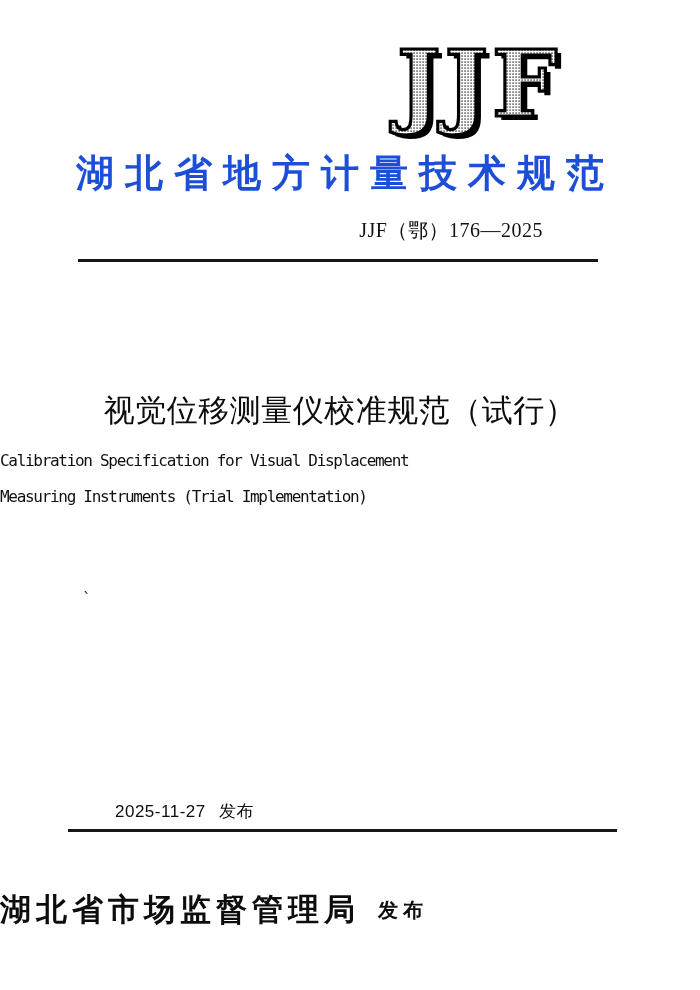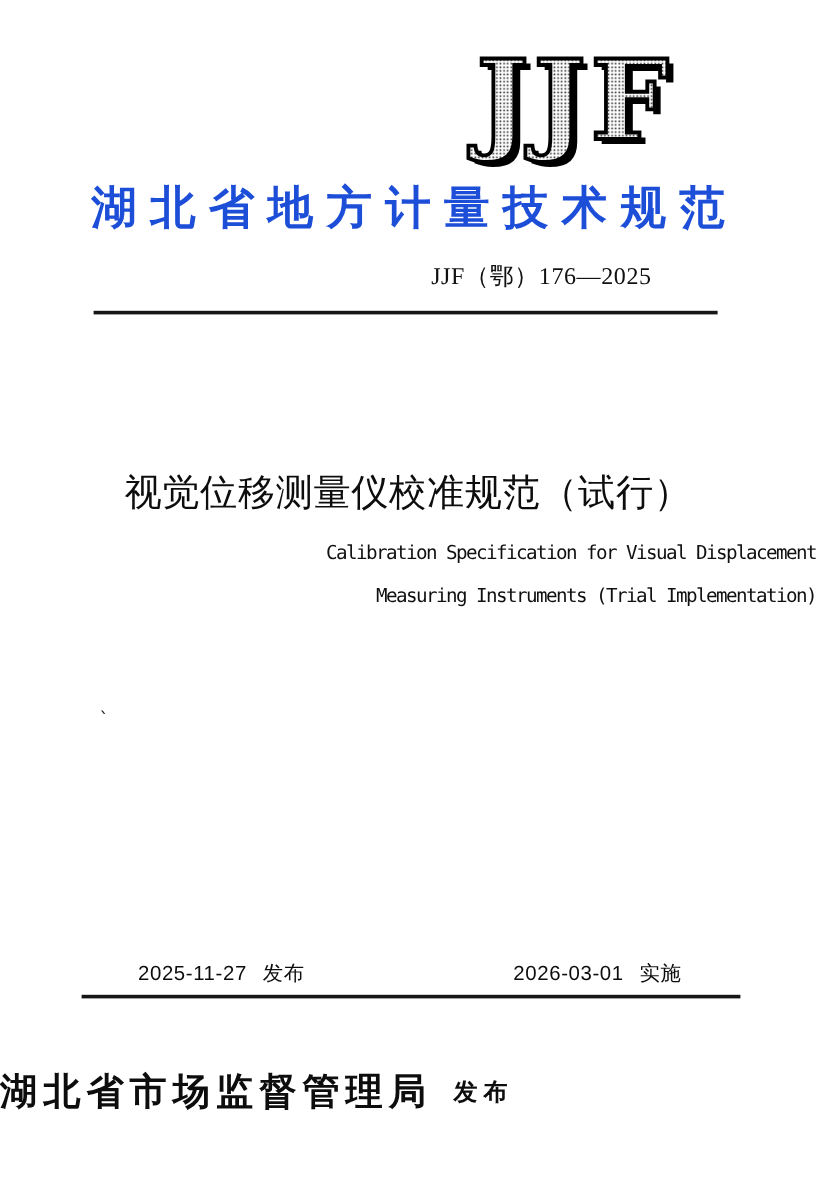--- a/index.html
+++ b/index.html
@@ -38,39 +38,39 @@
 
   .zh-title {
     position: absolute; top: 390px; left: 0; width: 100%;
     text-align: center; white-space: nowrap;
     font-family: "Liberation Sans", sans-serif;
     font-weight: normal; font-size: 31px; letter-spacing: 0.5px;
     color: #0d0d0d;
   }
   .en-title {
     position: absolute; left: 0; width: 100%;
-    text-align: right; white-space: nowrap;
+    text-align: left; white-space: nowrap;
     font-family: "DejaVu Sans Mono", monospace;
     font-size: 16px; letter-spacing: -1.3px; font-weight: 500;
     color: #101010;
   }
   .en-line1 { top: 451px; }
   .en-line2 { top: 487px; }
 
   .stray-mark {
     position: absolute; left: 83px; top: 590px;
     font-size: 15px; font-family: "DejaVu Sans", sans-serif; color: #222;
   }
 
   .dates {
     position: absolute; top: 800px; left: 115px; width: 453px;
-    display: flex; justify-content: space-between; align-items: center;
+    display: flex; justify-content: space-between; align-items: flex-start;
     font-family: "Liberation Sans", sans-serif;
     font-size: 17px; font-weight: 500; letter-spacing: 0.5px;
-    color: #0d0d0d; white-space: nowrap;
+    color: #0d0d0d; white-space: nowrap; flex-direction: column;
   }
   .date-group .cjk { margin-left: 8px; }
 
   .publisher {
     position: absolute; top: 844px; left: 0; width: 100%;
     text-align: left; white-space: nowrap; margin-top: 45px;
   }
   .pub-name {
     font-family: "Liberation Serif", serif;
     font-weight: bold; font-size: 31px; letter-spacing: 5px;
@@ -116,24 +116,20 @@
 
     <div class="en-title en-line2">Measuring Instruments (Trial Implementation)</div>
 
     <div class="stray-mark">`</div>
 
     <div class="dates">
       <span class="date-group">
         <span>2025-11-27</span>
         <span class="cjk">发布</span>
       </span>
-      <span class="date-group">
-        <span>2026-03-01</span>
-        <span class="cjk">实施</span>
-      </span>
     </div>
 
     <div class="rule rule-bottom"></div>
 
     <div class="publisher">
       <span class="pub-name">湖北省市场监督管理局</span>
       <span class="pub-action">发布</span>
     </div>
 
   </div>

